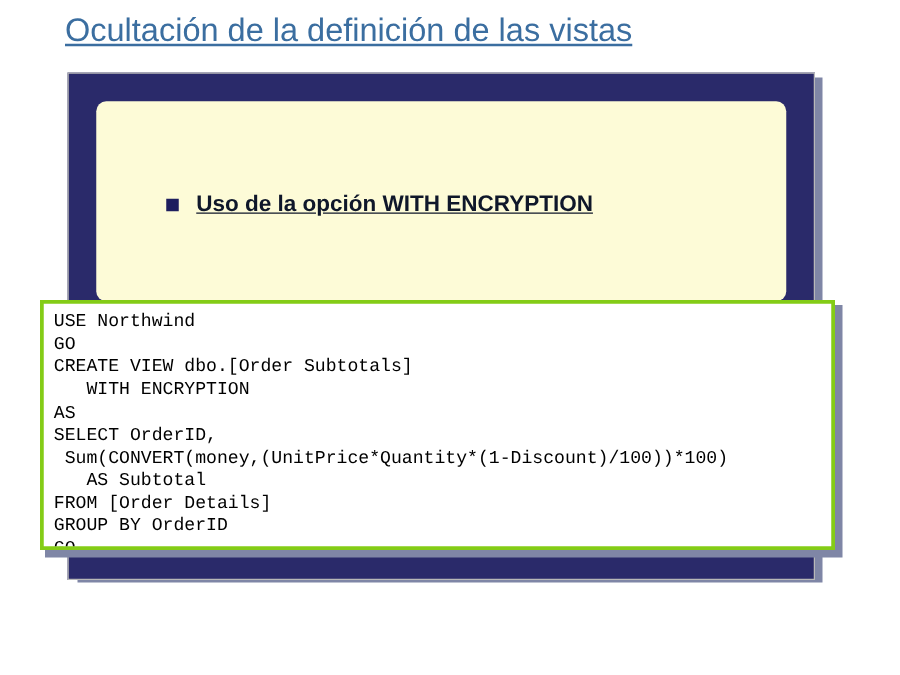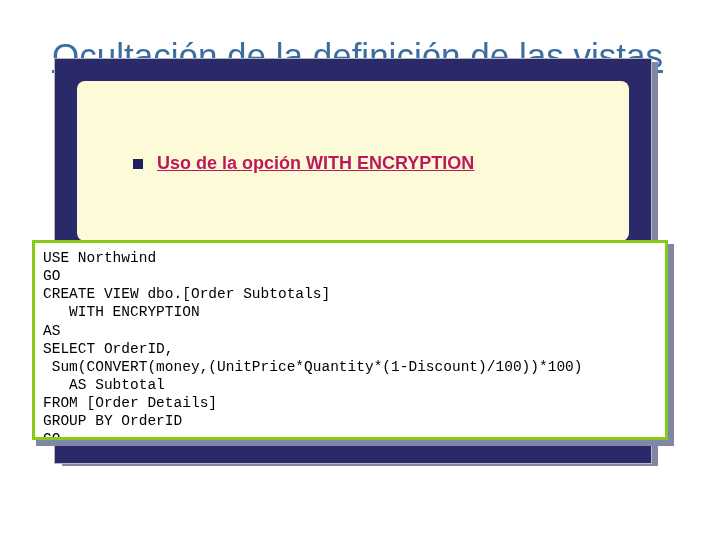--- a/index.html
+++ b/index.html
@@ -7,23 +7,23 @@
     padding: 0;
     width: 720px;
     height: 540px;
     background: #fff;
     font-family: Arial, Helvetica, sans-serif;
     position: relative;
     overflow: hidden;
   }
   .title {
     position: absolute;
-    top: 36px;
+    top: 9px;
     left: 52px;
-    font-size: 35px;
+    font-size: 26px;
     color: #3b6ea0;
     text-decoration: underline;
     font-weight: 400;
   }
   .panel-shadow {
     position: absolute;
     top: 62px;
     left: 62px;
     width: 596px;
     height: 404px;
@@ -62,21 +62,21 @@
     width: 10px;
     height: 10px;
     background: #1e1e5e;
     margin-top: 6px;
     margin-right: 14px;
     flex-shrink: 0;
   }
   .bullet-text {
     font-size: 18px;
     font-weight: bold;
-    color: #be185d;
+    color: #0f172a;
     text-decoration: underline;
     text-align: center;
   }
   .code-shadow {
     position: absolute;
     top: 244px;
     left: 36px;
     width: 638px;
     height: 202px;
     background: #7f86a6;

